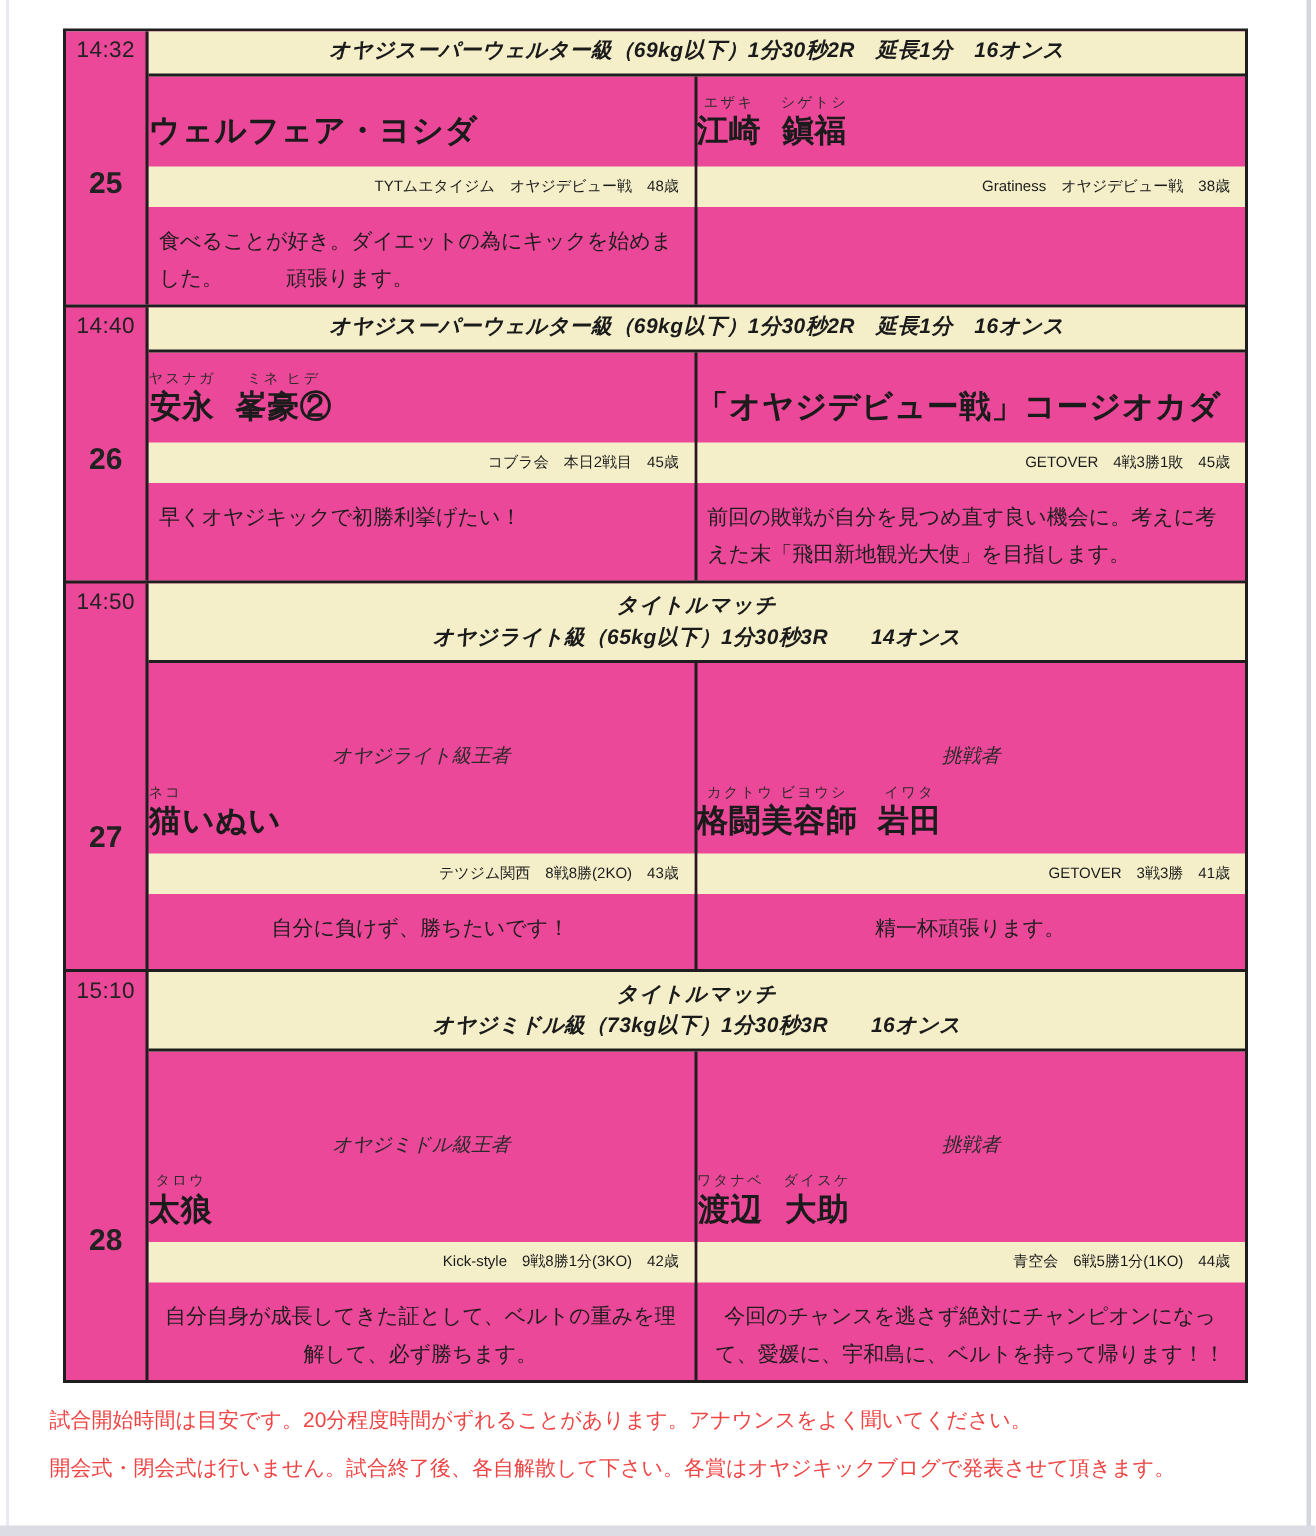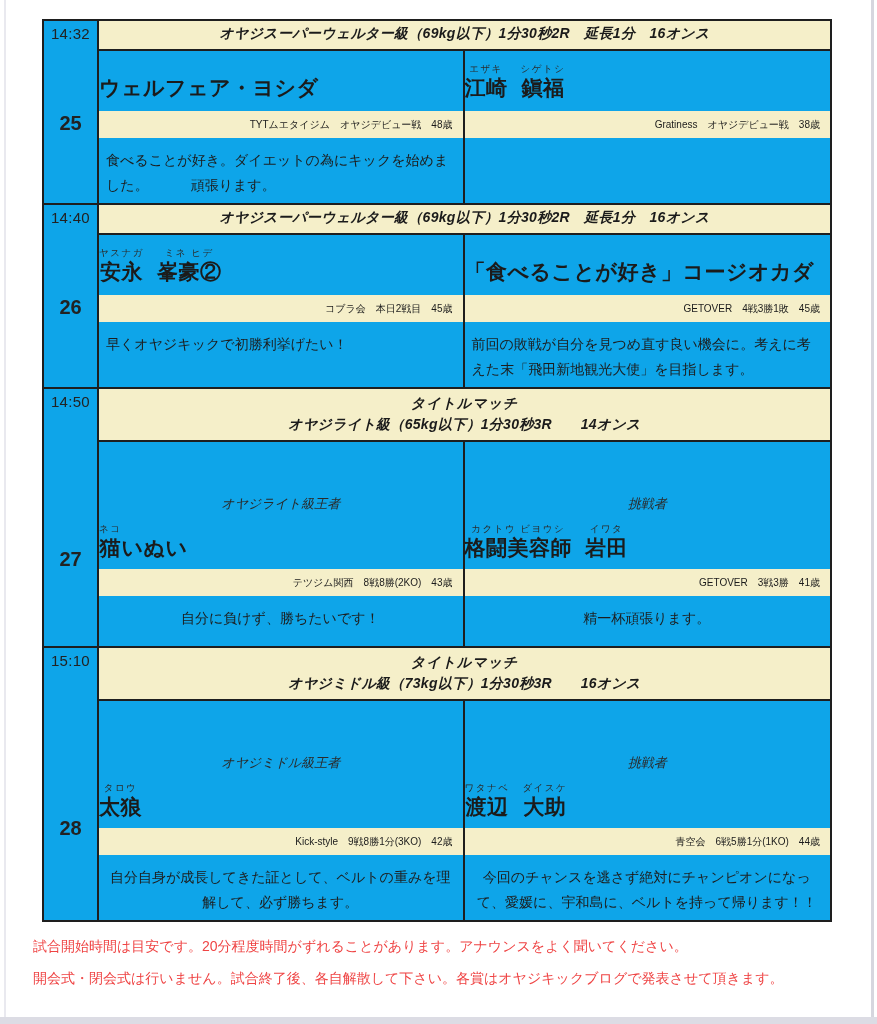--- a/index.html
+++ b/index.html
@@ -18,21 +18,21 @@
   .screen{position:relative;width:877px;height:1024px;background:#fff;}
 
   
   .edge-left{position:absolute;left:4px;top:0;width:2px;height:100%;background:#e9e9ef;}
   .edge-right{position:absolute;left:871px;top:0;width:3px;height:100%;background:#d6d6de;}
   .edge-bottom{position:absolute;left:0;bottom:0;width:100%;height:7px;background:#dcdce4;}
 
   .card{position:absolute;left:42px;top:19px;width:790px;}
   .fight-table{border:2px solid var(--border);}
 
-  .match{display:flex;background:#0ea5e9;}
+  .match{display:flex;background:#ec4899;}
   .match + .match{border-top:2px solid var(--border);}
 
   .left-col{width:55px;flex:none;border-right:2px solid var(--border);position:relative;}
   .time{padding-top:4px;text-align:center;font-size:15px;letter-spacing:.3px;color:#222;}
   .num{position:absolute;top:56%;left:0;right:0;transform:translateY(-50%);text-align:center;font-size:20px;color:#222;font-weight:bold;}
   .match.title-match .num{top:66%;}
 
   .main{flex:1;min-width:0;display:flex;flex-direction:column;}
 
   .class-band{background:var(--band);border-bottom:2px solid var(--border);text-align:center;font-style:italic;font-weight:bold;padding:3px 0 4px;}
@@ -134,21 +134,21 @@
                   </span>
                 </div>
           <div class="info-band">コブラ会　本日2戦目　45歳</div>
           <div class="comment">早くオヤジキックで初勝利挙げたい！</div>
         </div>
         <div class="fighter fighter-blue">
 
           <div class="name-row">
                   <span class="name-part">
                     <span class="kana">&nbsp;</span>
-                    <span class="kanji">「食べることが好き」コージオカダ</span>
+                    <span class="kanji">「オヤジデビュー戦」コージオカダ</span>
                   </span>
                 </div>
           <div class="info-band">GETOVER　4戦3勝1敗　45歳</div>
           <div class="comment">前回の敗戦が自分を見つめ直す良い機会に。考えに考えた末「飛田新地観光大使」を目指します。</div>
         </div>
       </div>
     </div>
   </div>
         <div class="match title-match">
     <div class="left-col">

